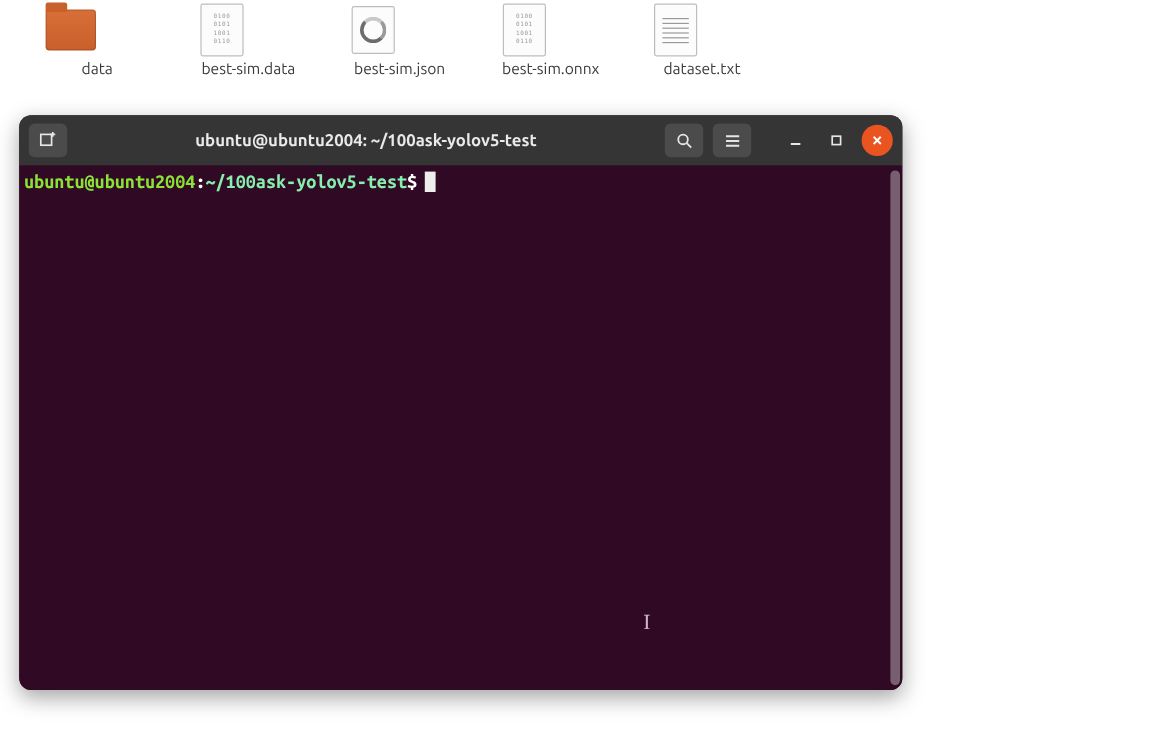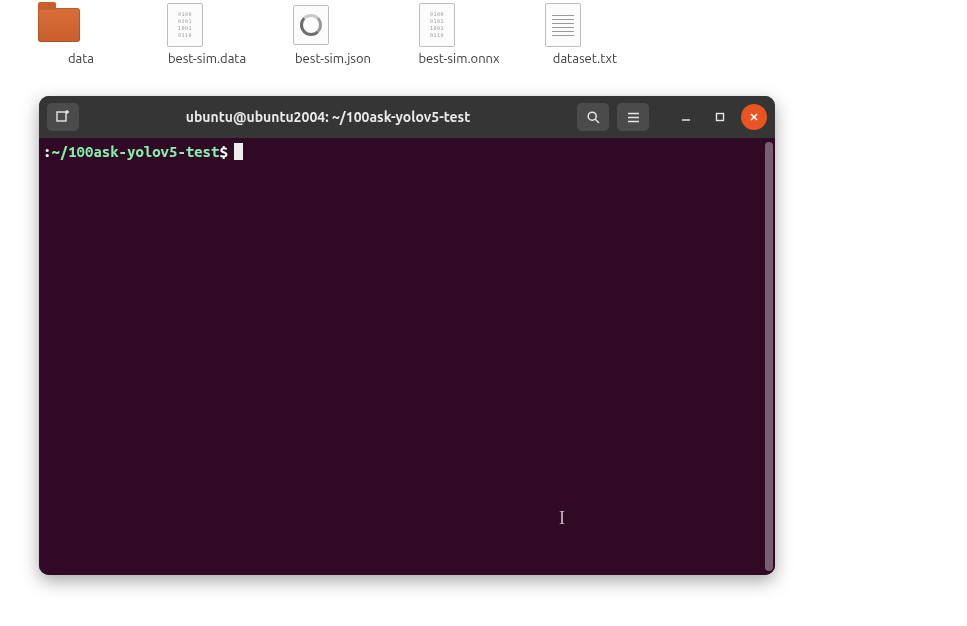--- a/index.html
+++ b/index.html
@@ -112,21 +112,21 @@
     .icon-label {
       line-height: 16px;
       max-width: 110px;
       word-break: break-word;
       margin-left: 44px;
     }
 
     
     .termwin {
       position: absolute;
-      left: 39px;
+      left: 16px;
       top: 96px;
       width: 736px;
       height: 479px;
       border-radius: 10px;
       box-shadow: 0 6px 18px rgba(0,0,0,0.35);
       overflow: hidden;
       background: #2b0a1e;
     }
     .titlebar {
       height: 42px;
@@ -315,17 +315,17 @@
       <svg width="12" height="12" viewBox="0 0 12 12">
         <line x1="3" y1="3" x2="9" y2="9" stroke="#fff" stroke-width="1.6"></line>
         <line x1="9" y1="3" x2="3" y2="9" stroke="#fff" stroke-width="1.6"></line>
       </svg>
     </div>
   </div>
 
   <div class="term-body">
     <div class="scrollbar"></div>
     <div class="prompt-line">
-      <span class="p-colon">:</span><span class="p-path">~/100ask-yolov5-test</span><span class="p-dollar">$</span><span class="cursor"></span>
+      <span class="p-user">ubuntu@ubuntu2004</span><span class="p-colon">:</span><span class="p-path">~/100ask-yolov5-test</span><span class="p-dollar">$</span><span class="cursor"></span>
     </div>
     <div class="ibeam">I</div>
   </div>
 </div>
 
 </body></html>

